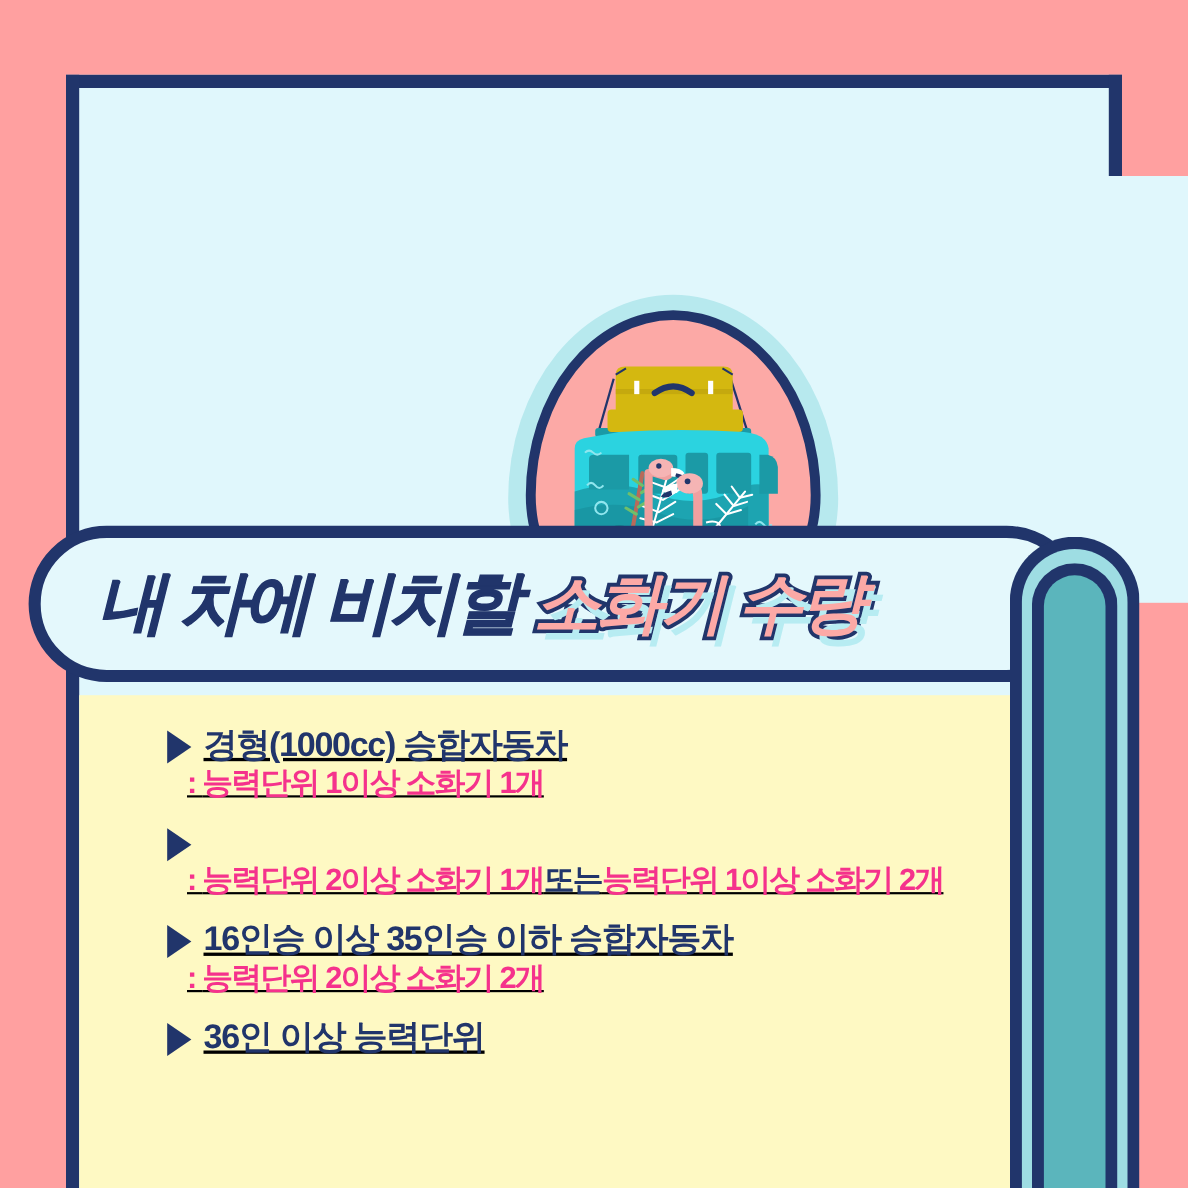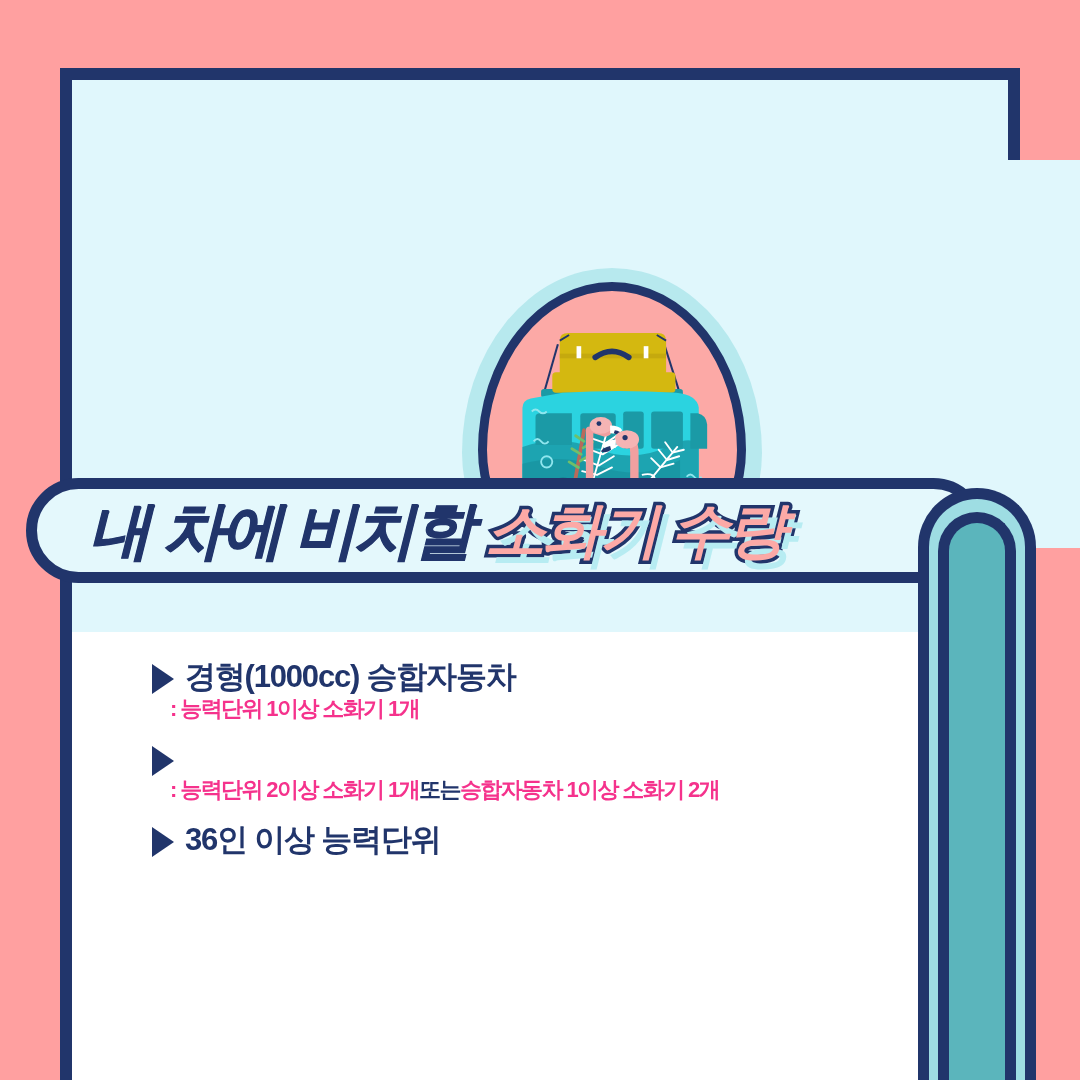--- a/index.html
+++ b/index.html
@@ -59,21 +59,21 @@
     color:#FFFFFF;
     font-size:33px;font-weight:bold;
     letter-spacing:-1px;
     white-space:nowrap;
     z-index:5;
   }
 
   
   #title-pill{
     position:absolute;left:26px;top:478px;
-    width:960px;height:105px;
+    width:960px;height:142px;
     background:#E4F8FC;
     border:11px solid #21356B;
     box-sizing:border-box;
     border-radius:78px;
     z-index:8;
     display:flex;align-items:center;
     padding-left:52px;
     overflow:visible;
   }
   .ttl{
@@ -115,24 +115,25 @@
     border-bottom:none;
     box-sizing:border-box;
     border-radius:39px 39px 0 0;
     z-index:10;
   }
 
   
   #content{
     position:absolute;left:72px;top:632px;
     width:936px;height:448px;
-    background:#ffffff;
+    background:#fef9c3;
     z-index:6;
     padding:28px 0 0 80px;
     box-sizing:border-box;
+    text-decoration:underline;
   }
   .item{margin-bottom:21px;}
   .item-head{
     display:flex;align-items:flex-start;
     color:#21356B;
     font-size:31px;font-weight:bold;
     letter-spacing:-1.2px;
     line-height:1.12;
     white-space:nowrap;
   }
@@ -140,21 +141,21 @@
     display:inline-block;
     width:0;height:0;
     border-top:15px solid transparent;
     border-bottom:15px solid transparent;
     border-left:22px solid #21356B;
     margin-right:11px;margin-top:4px;
     flex:none;
   }
   .item-detail{
     margin-left:18px;margin-top:1px;
-    font-size:22px;font-weight:bold;
+    font-size:28px;font-weight:bold;
     letter-spacing:-1.6px;
     color:#F5328C;
     white-space:nowrap;
     line-height:1.15;
   }
   .conn{color:#21356B;margin-top:32px;}
 </style>
 </head>
 <body>
 
@@ -271,24 +272,33 @@
     <div class="item-detail">
       <span>: </span><span>능력단위 1이상 소화기 1개</span>
     </div>
   </div>
 
   <div class="item">
     <div class="item-head">
       <span class="tri"></span>
     </div>
     <div class="item-detail">
-      <span>: </span><span>능력단위 2이상 소화기 1개</span><span class="conn">또는</span><span>승합자동차 1이상 소화기 2개</span>
-    </div>
-  </div>
-
+      <span>: </span><span>능력단위 2이상 소화기 1개</span><span class="conn">또는</span><span>능력단위 1이상 소화기 2개</span>
+    </div>
+  </div>
+
+  <div class="item">
+    <div class="item-head">
+      <span class="tri"></span>
+      <span>16인승 이상 35인승 이하 승합자동차</span>
+    </div>
+    <div class="item-detail">
+      <span>: </span><span>능력단위 2이상 소화기 2개</span>
+    </div>
+  </div>
 
   <div class="item">
     <div class="item-head">
       <span class="tri"></span>
       <span>36인 이상 능력단위</span>
     </div>
   </div>
 
 </div>
 

